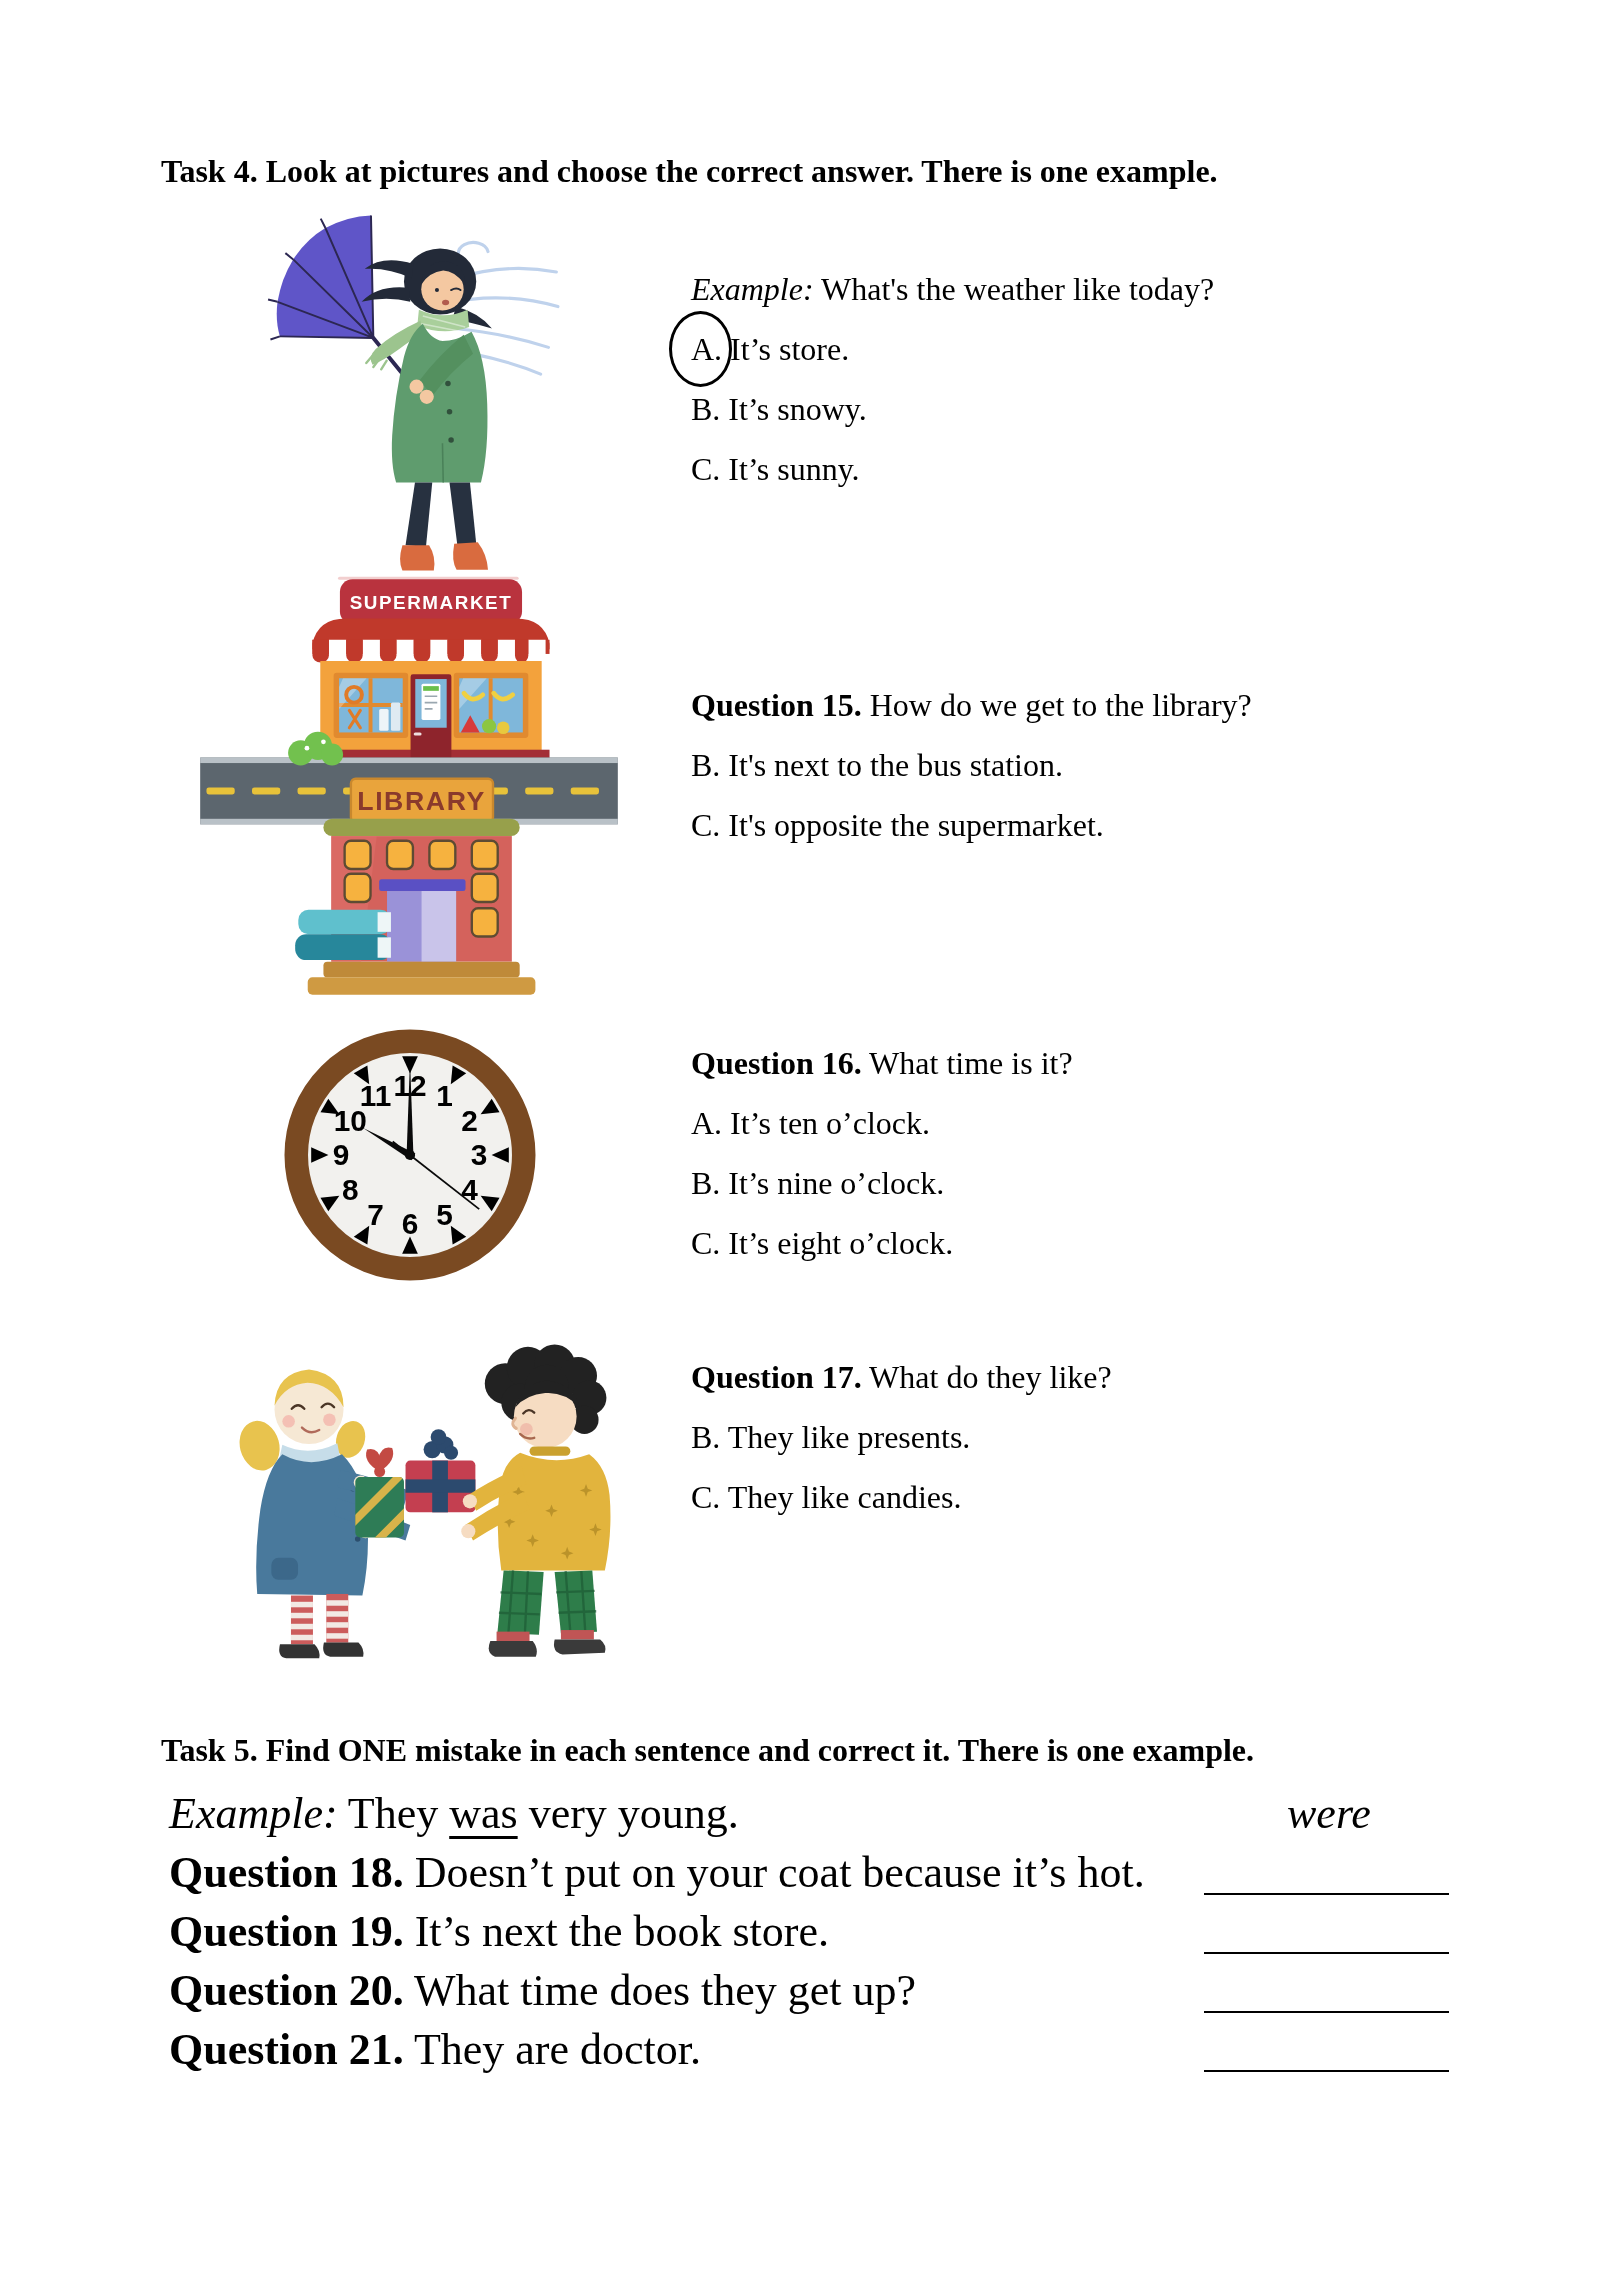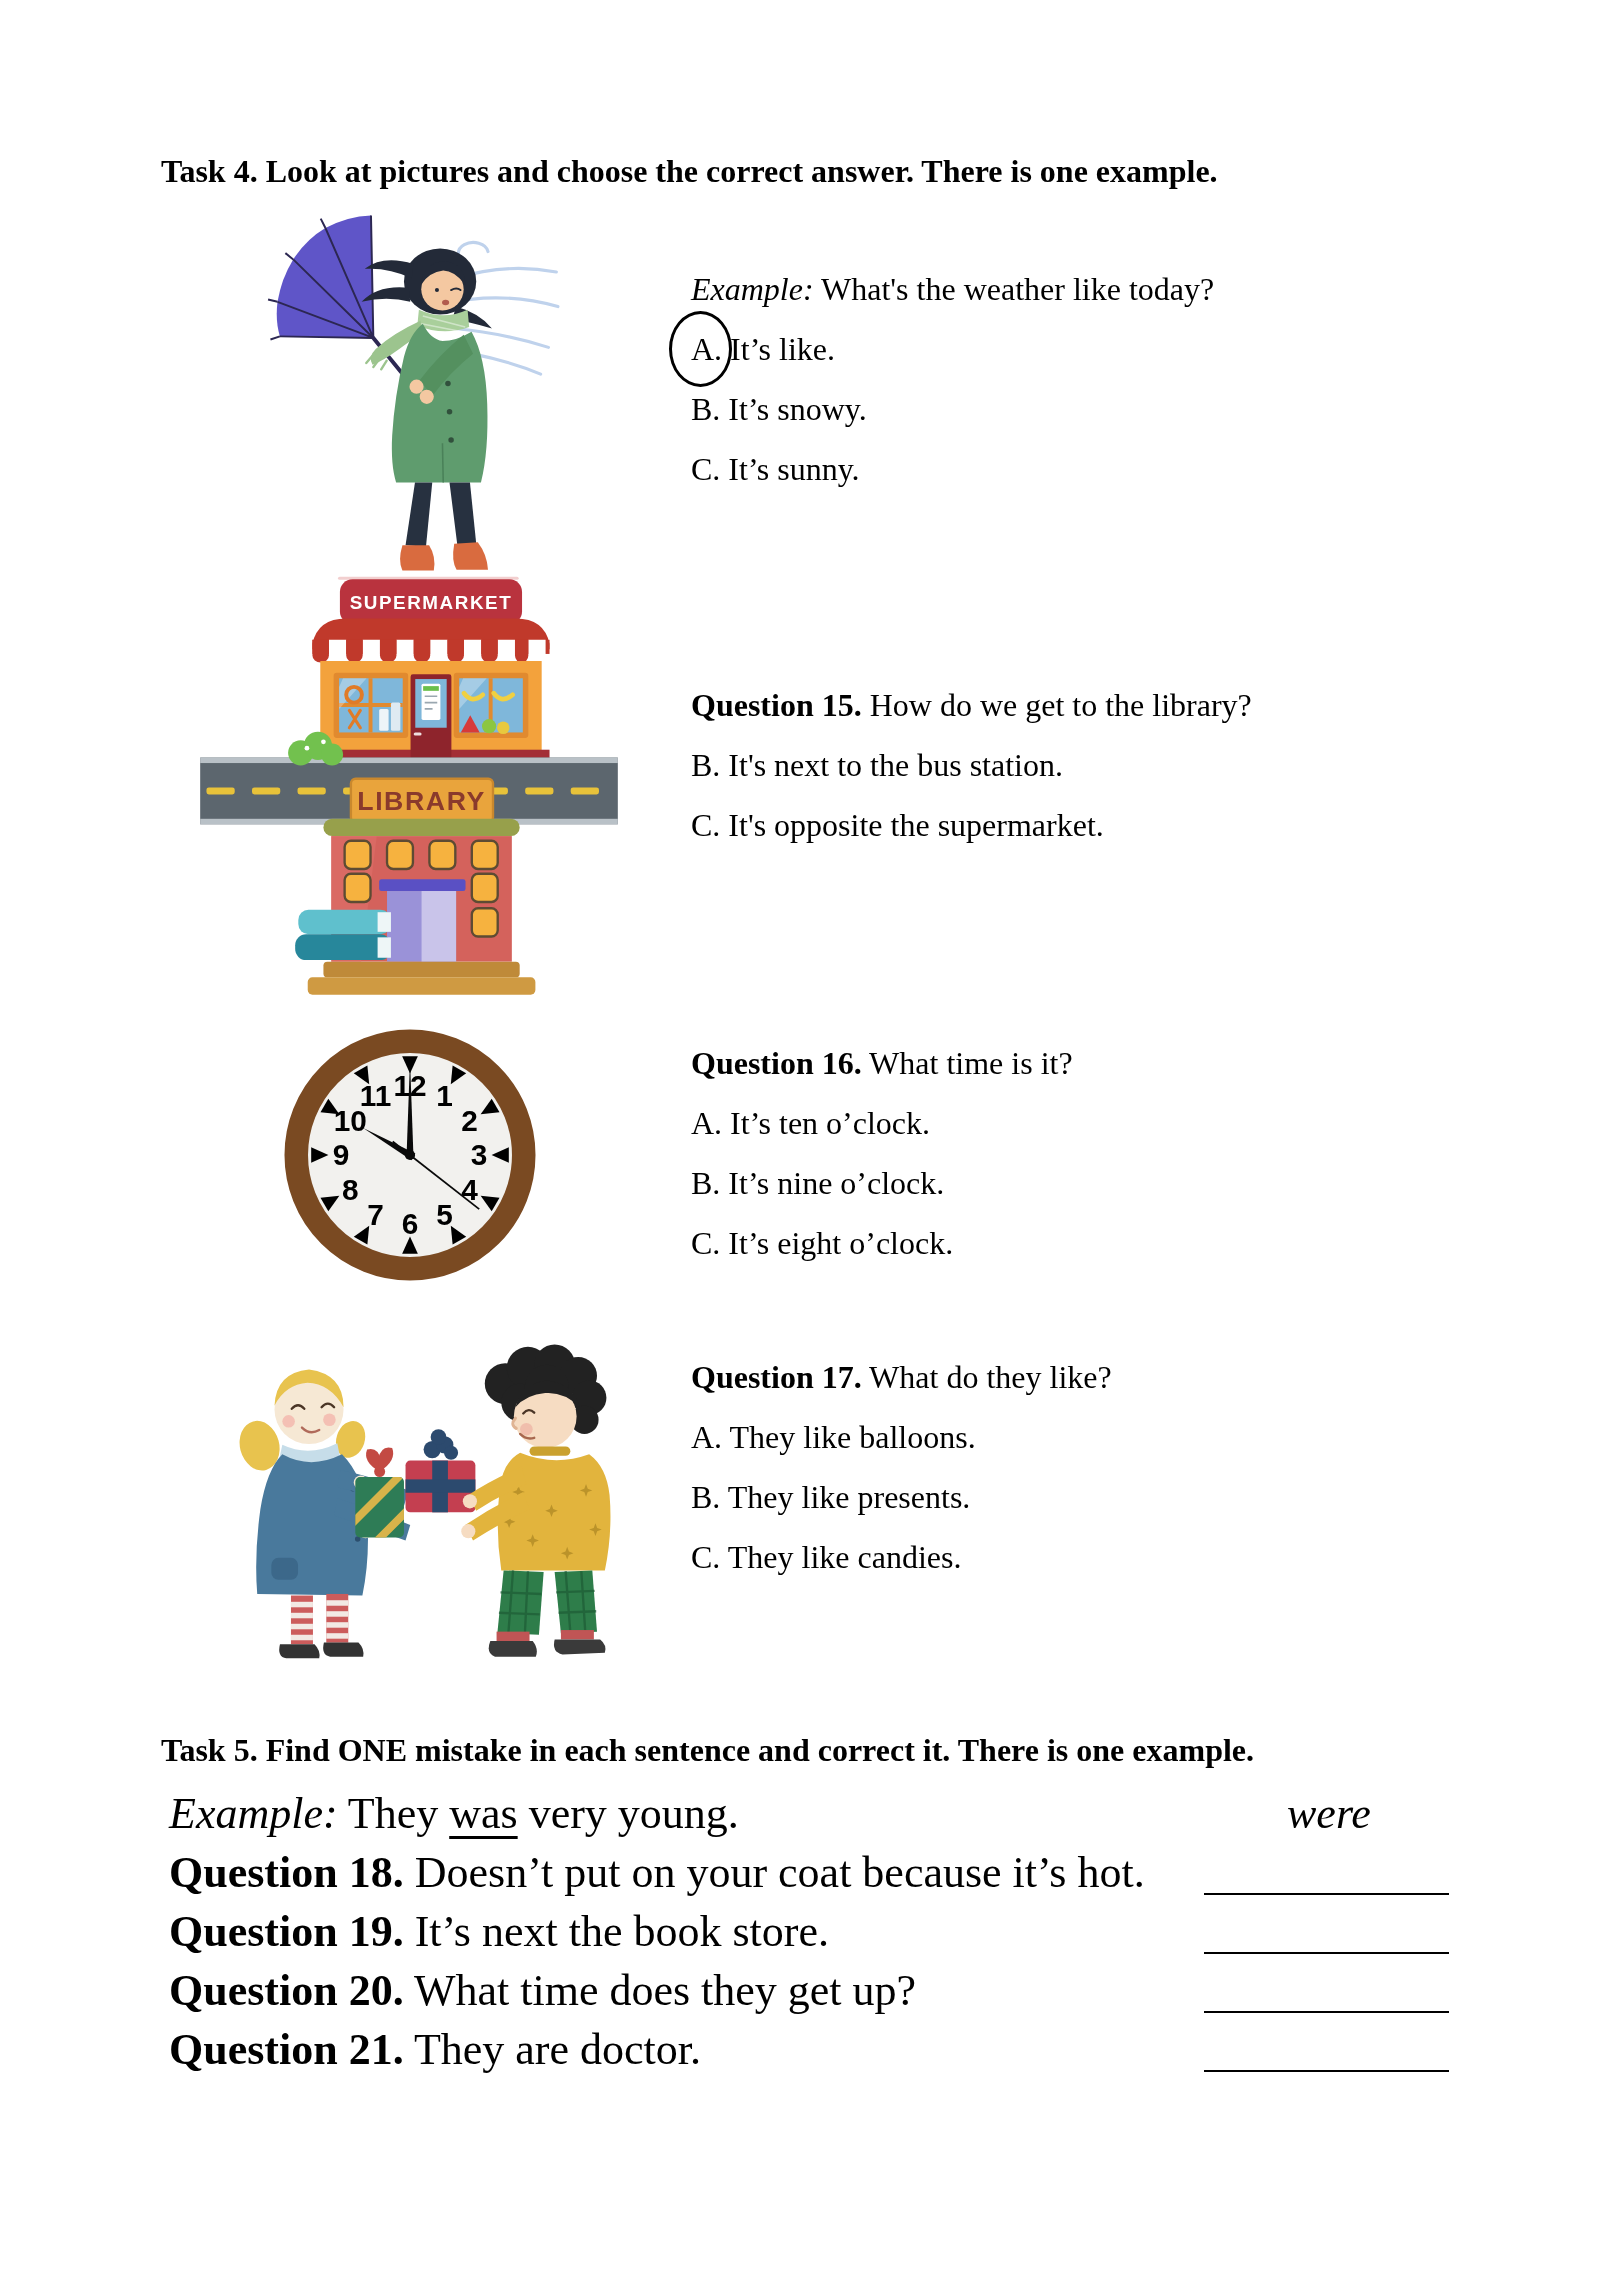--- a/index.html
+++ b/index.html
@@ -90,21 +90,21 @@
     </svg>
   </figure>
 
   <div class="qa" style="left:691px;top:259px;">
     <div class="row">
       <span class="it">Example:</span>
       <span>What's the weather like today?</span>
     </div>
     <div class="row">
       <span class="letter-wrap"><span class="oval"></span><span>A.</span></span>
-      <span>It’s like.</span>
+      <span>It’s store.</span>
     </div>
     <div class="row">
       <span>B.</span>
       <span>It’s snowy.</span>
     </div>
     <div class="row">
       <span>C.</span>
       <span>It’s sunny.</span>
     </div>
   </div>
@@ -408,24 +408,20 @@
       </g>
     </svg>
   </figure>
 
   <div class="qa" style="left:691px;top:1347px;">
     <div class="row">
       <span class="b">Question 17.</span>
       <span>What do they like?</span>
     </div>
     <div class="row">
-      <span>A.</span>
-      <span>They like balloons.</span>
-    </div>
-    <div class="row">
       <span>B.</span>
       <span>They like presents.</span>
     </div>
     <div class="row">
       <span>C.</span>
       <span>They like candies.</span>
     </div>
   </div>
 
   <h2 class="title" style="top:1728px;">Task 5. Find ONE mistake in each sentence and correct it. There is one example.</h2>

